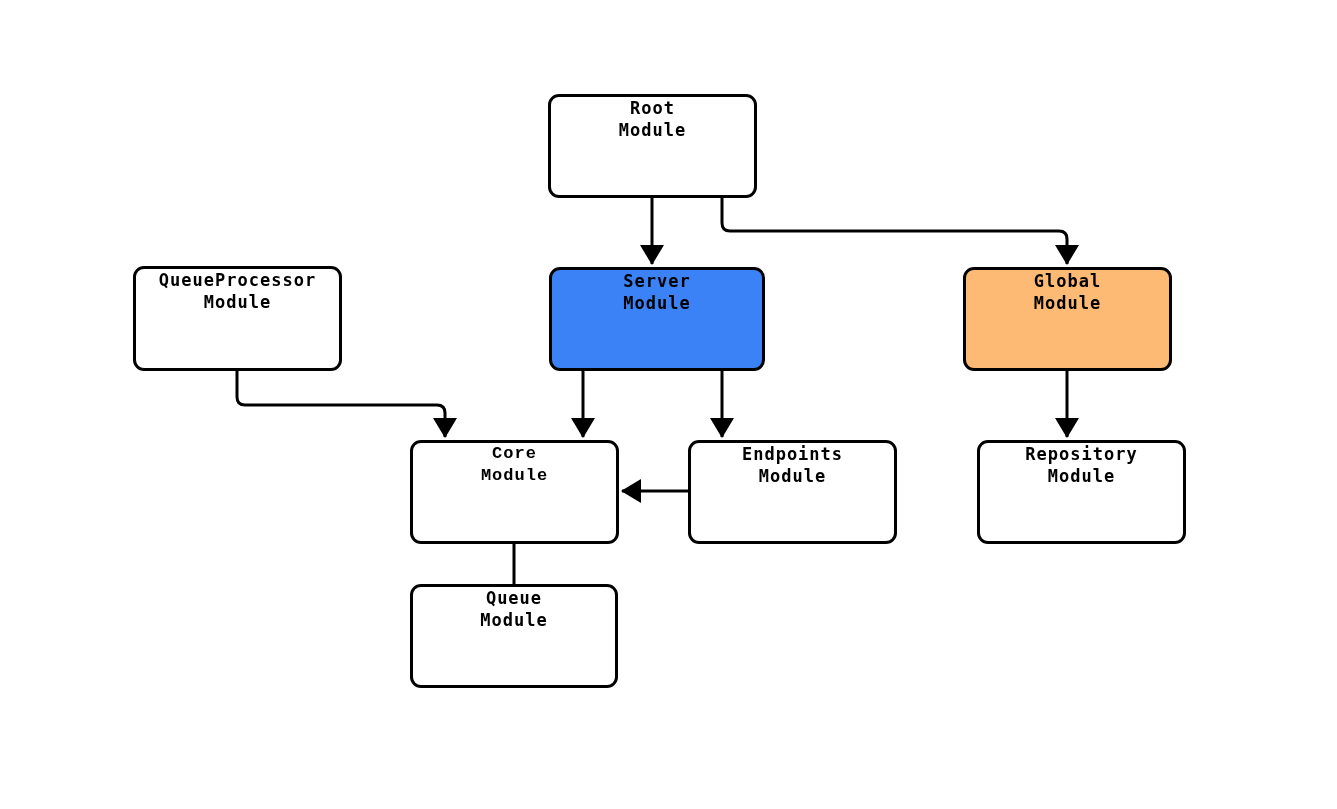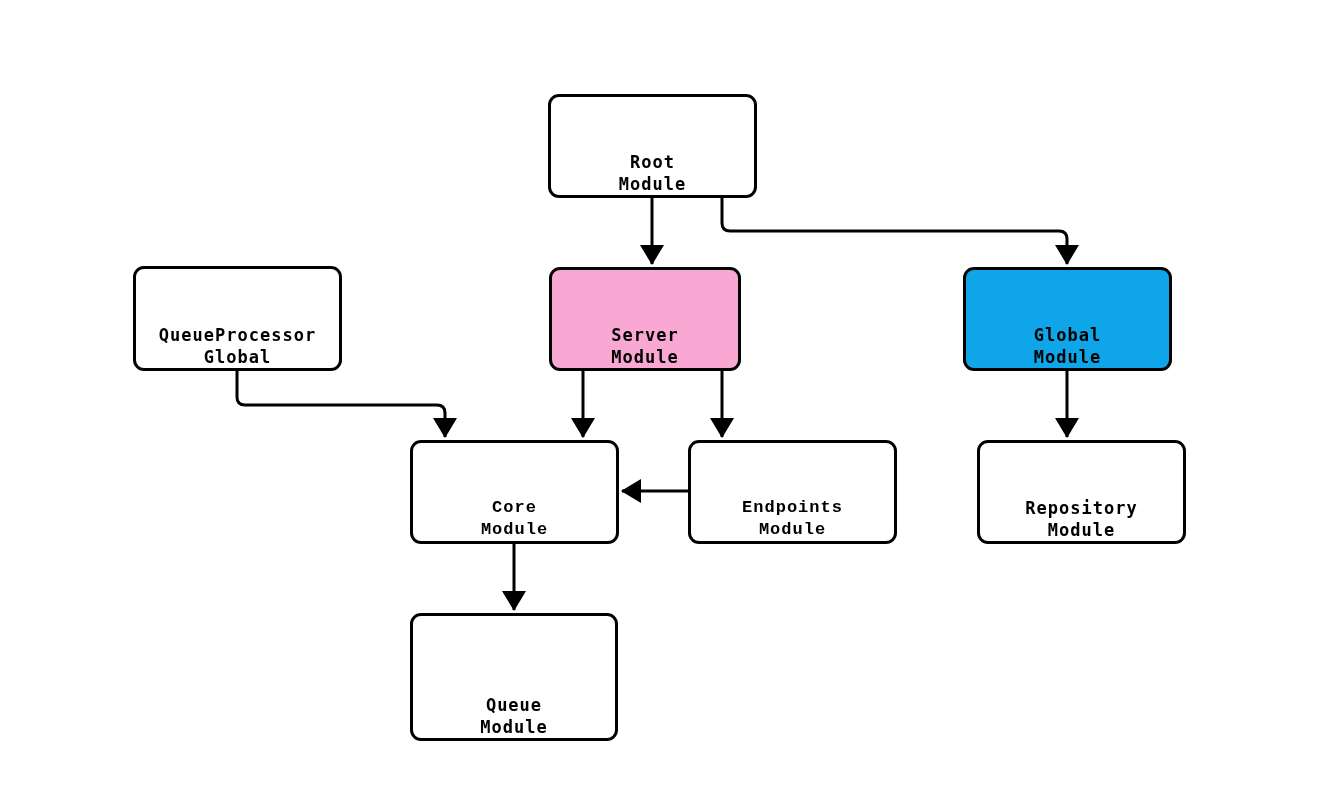--- a/index.html
+++ b/index.html
@@ -28,21 +28,21 @@
     stroke: #000000;
     stroke-width: 3;
   }
   .node {
     position: absolute;
     box-sizing: border-box;
     border: 3px solid #000000;
     border-radius: 11px;
     background: #ffffff;
     display: flex;
-    align-items: flex-end;
+    align-items: flex-start;
     justify-content: center;
     text-align: center;
   }
   .node .node-label {
     white-space: pre-line;
     font-weight: bold;
     font-size: 17px;
     line-height: 22px;
     letter-spacing: 1px;
     color: #000000;
@@ -69,40 +69,40 @@
         <path class="edge" d="M514,544 L514,610" stroke="#000000" marker-end="url(#arrowhead)"></path>
       </g>
   </svg>
   <div id="nodes">
       <div class="node" style="left: 548px; top: 94px; width: 209px; height: 104px; border-color: rgb(0, 0, 0); background: rgb(255, 255, 255);">
         <span class="node-label" style="color: rgb(0, 0, 0);">Root
 Module</span>
       </div>
       <div class="node" style="left: 133px; top: 266px; width: 209px; height: 105px; border-color: rgb(0, 0, 0); background: rgb(255, 255, 255);">
         <span class="node-label" style="color: rgb(0, 0, 0);">QueueProcessor
-Global</span>
+Module</span>
       </div>
-      <div class="node" style="left: 549px; top: 267px; width: 192px; height: 104px; border-color: rgb(0, 0, 0); background: #f9a8d4;">
+      <div class="node" style="left: 549px; top: 267px; width: 216px; height: 104px; border-color: rgb(0, 0, 0); background: #3b82f6;">
         <span class="node-label" style="color: rgb(0, 0, 0);">Server
 Module</span>
       </div>
-      <div class="node" style="left: 963px; top: 267px; width: 209px; height: 104px; border-color: rgb(0, 0, 0); background: #0ea5e9;">
+      <div class="node" style="left: 963px; top: 267px; width: 209px; height: 104px; border-color: rgb(0, 0, 0); background: #fdba74;">
         <span class="node-label" style="color: rgb(0, 0, 0);">Global
 Module</span>
       </div>
       <div class="node" style="left: 410px; top: 440px; width: 209px; height: 104px; border-color: rgb(0, 0, 0); background: rgb(255, 255, 255); font-family: Liberation Mono, monospace;">
         <span class="node-label" style="color: rgb(0, 0, 0);">Core
 Module</span>
       </div>
       <div class="node" style="left: 688px; top: 440px; width: 209px; height: 104px; border-color: rgb(0, 0, 0); background: rgb(255, 255, 255);">
-        <span class="node-label" style="color: rgb(0, 0, 0); font-family: Liberation Mono, monospace;">Endpoints
+        <span class="node-label" style="color: rgb(0, 0, 0);">Endpoints
 Module</span>
       </div>
       <div class="node" style="left: 963px; top: 440px; width: 209px; height: 104px; border-color: rgb(0, 0, 0); background: rgb(255, 255, 255); margin-left: 14px;">
         <span class="node-label" style="color: rgb(0, 0, 0);">Repository
 Module</span>
       </div>
-      <div class="node" style="left: 410px; top: 613px; width: 208px; height: 128px; border-color: rgb(0, 0, 0); background: rgb(255, 255, 255);">
+      <div class="node" style="left: 410px; top: 584px; width: 208px; height: 104px; border-color: rgb(0, 0, 0); background: rgb(255, 255, 255);">
         <span class="node-label" style="color: rgb(0, 0, 0);">Queue
 Module</span>
       </div>
     </div>
 </div>
 
 </body></html>

